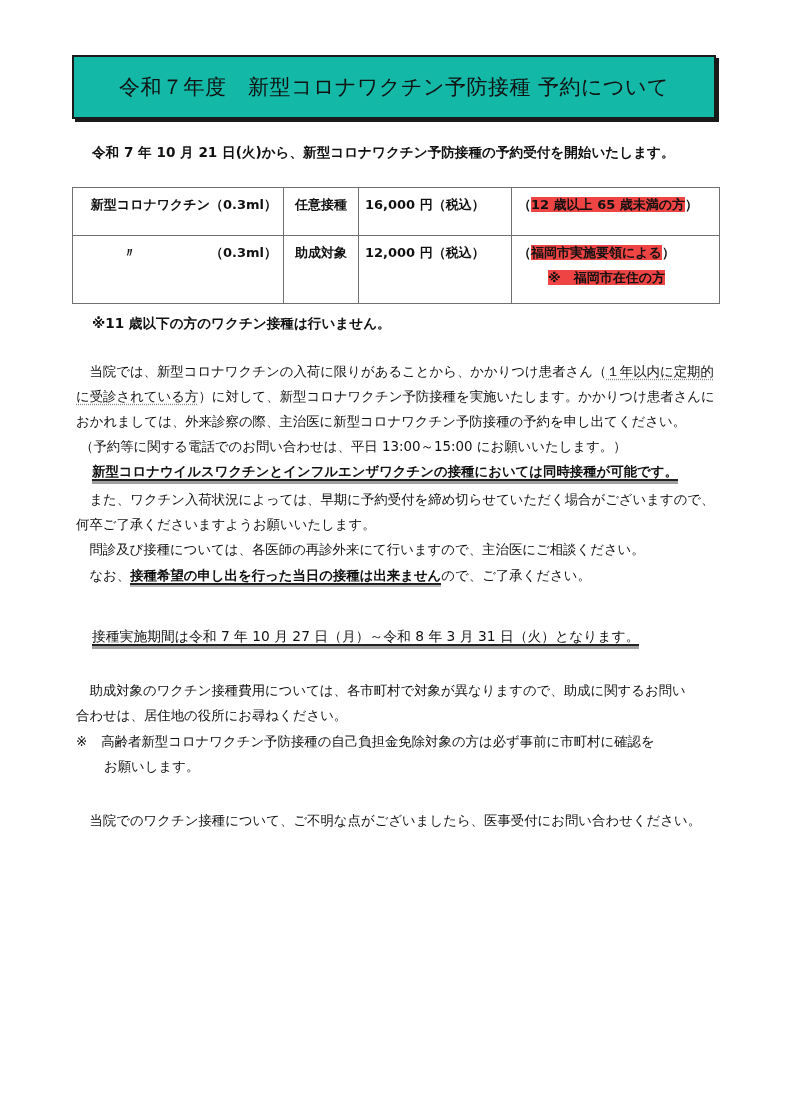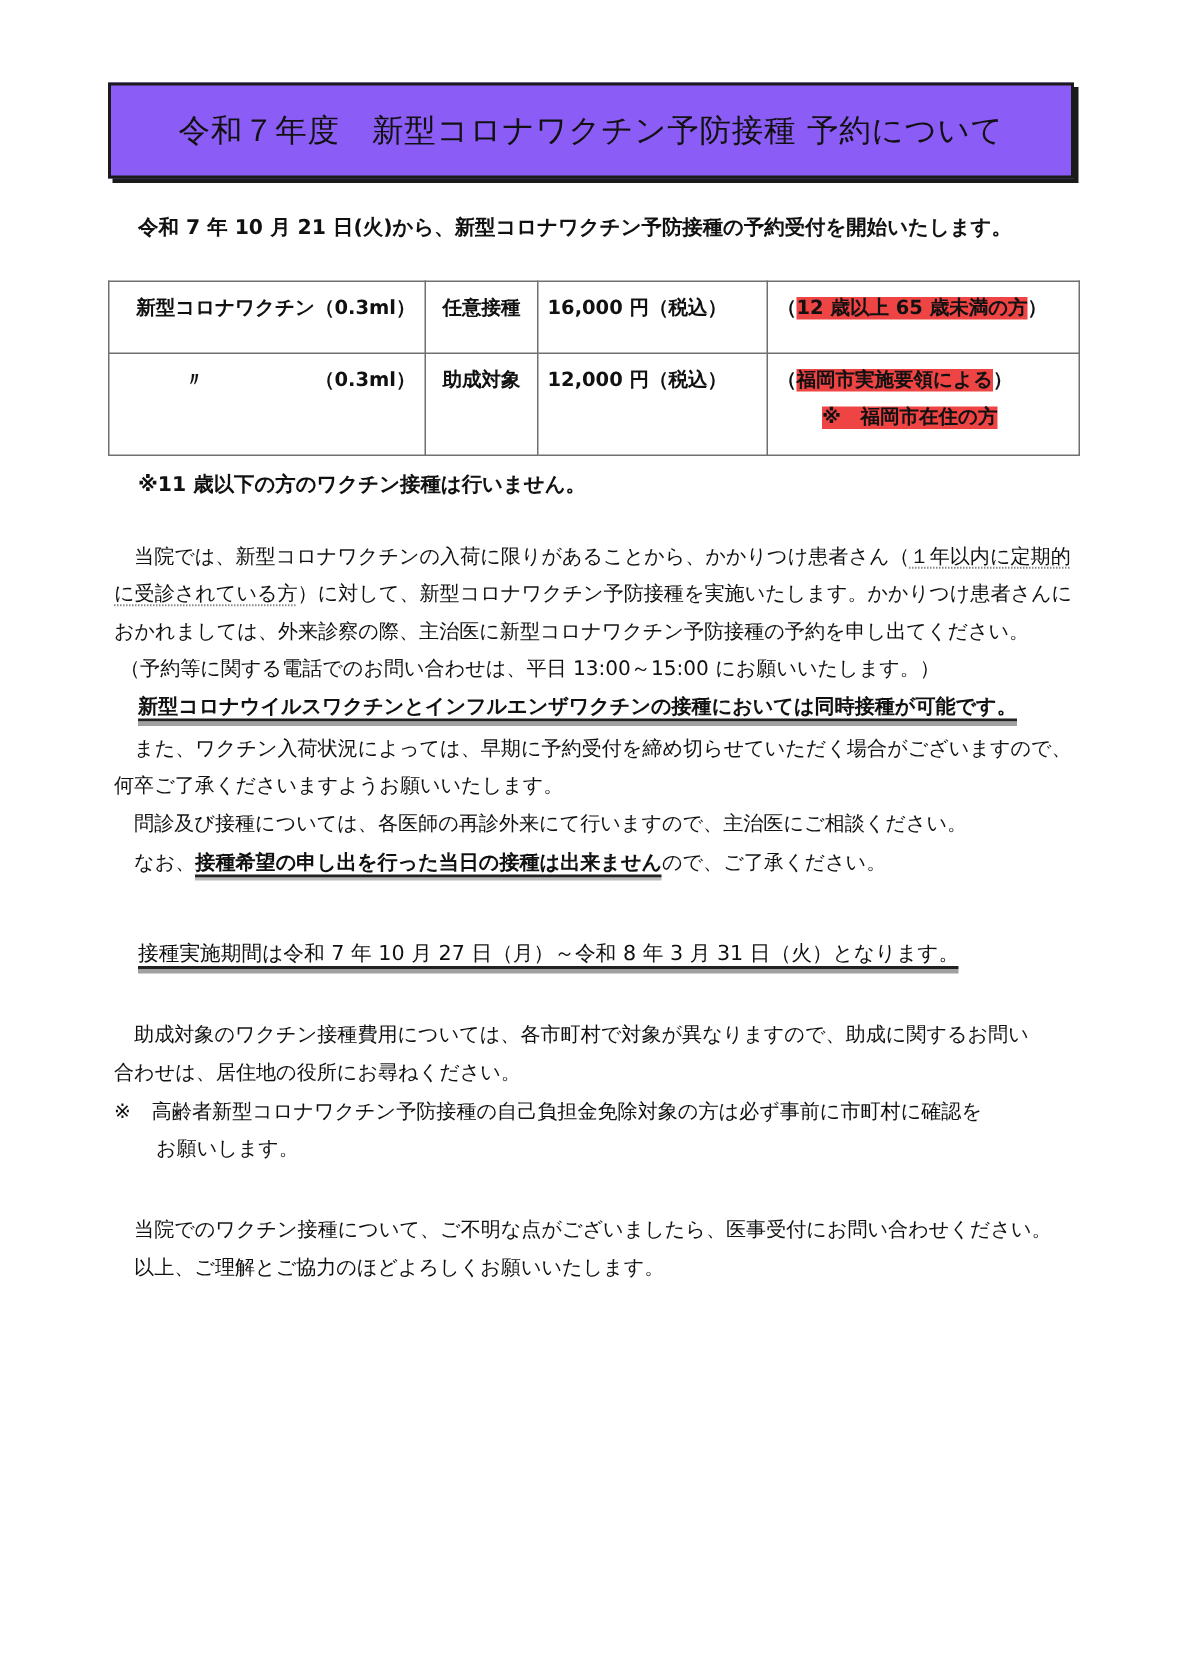--- a/index.html
+++ b/index.html
@@ -6,21 +6,21 @@
     body {
       width: 792px; height: 1120px; position: relative; overflow: hidden;
       font-family: "DejaVu Sans", "Liberation Sans", sans-serif;
       color: #111111;
     }
     .page { position: absolute; left: 0; top: 0; width: 792px; height: 1120px; }
 
     
     .title-box {
       position: absolute; left: 72px; top: 55px; width: 640px; height: 60px;
-      background: #8b5cf6;
+      background: #14b8a6;
       border: 2px solid #1a1a1a;
       box-shadow: 3px 3px 0 #1a1a1a;
       display: flex; align-items: center; justify-content: center;
     }
     .title-text { font-size: 21px; letter-spacing: 0.5px; color: #111; white-space: nowrap; }
 
     .line { position: absolute; left: 0; white-space: nowrap; font-size: 13.4px; line-height: 20px; }
     .bold { font-weight: bold; }
 
     .start-notice { left: 92px; top: 142px; font-size: 13.6px; font-weight: bold; }
@@ -122,15 +122,14 @@
   </div>
 
   <div class="line" style="left:76px; top:681px;">　助成対象のワクチン接種費用については、各市町村で対象が異なりますので、助成に関するお問い</div>
   <div class="line" style="left:76px; top:706px;">合わせは、居住地の役所にお尋ねください。</div>
   <div class="line" style="left:76px; top:732px;">
     <span>※</span><span style="margin-left:14px;">高齢者新型コロナワクチン予防接種の自己負担金免除対象の方は必ず事前に市町村に確認を</span>
   </div>
   <div class="line" style="left:104px; top:757px;">お願いします。</div>
 
   <div class="line" style="left:76px; top:811px;">　当院でのワクチン接種について、ご不明な点がございましたら、医事受付にお問い合わせください。</div>
-  <div class="line" style="left:76px; top:836px;">　以上、ご理解とご協力のほどよろしくお願いいたします。</div>
 
 </div>
 
 </body></html>

